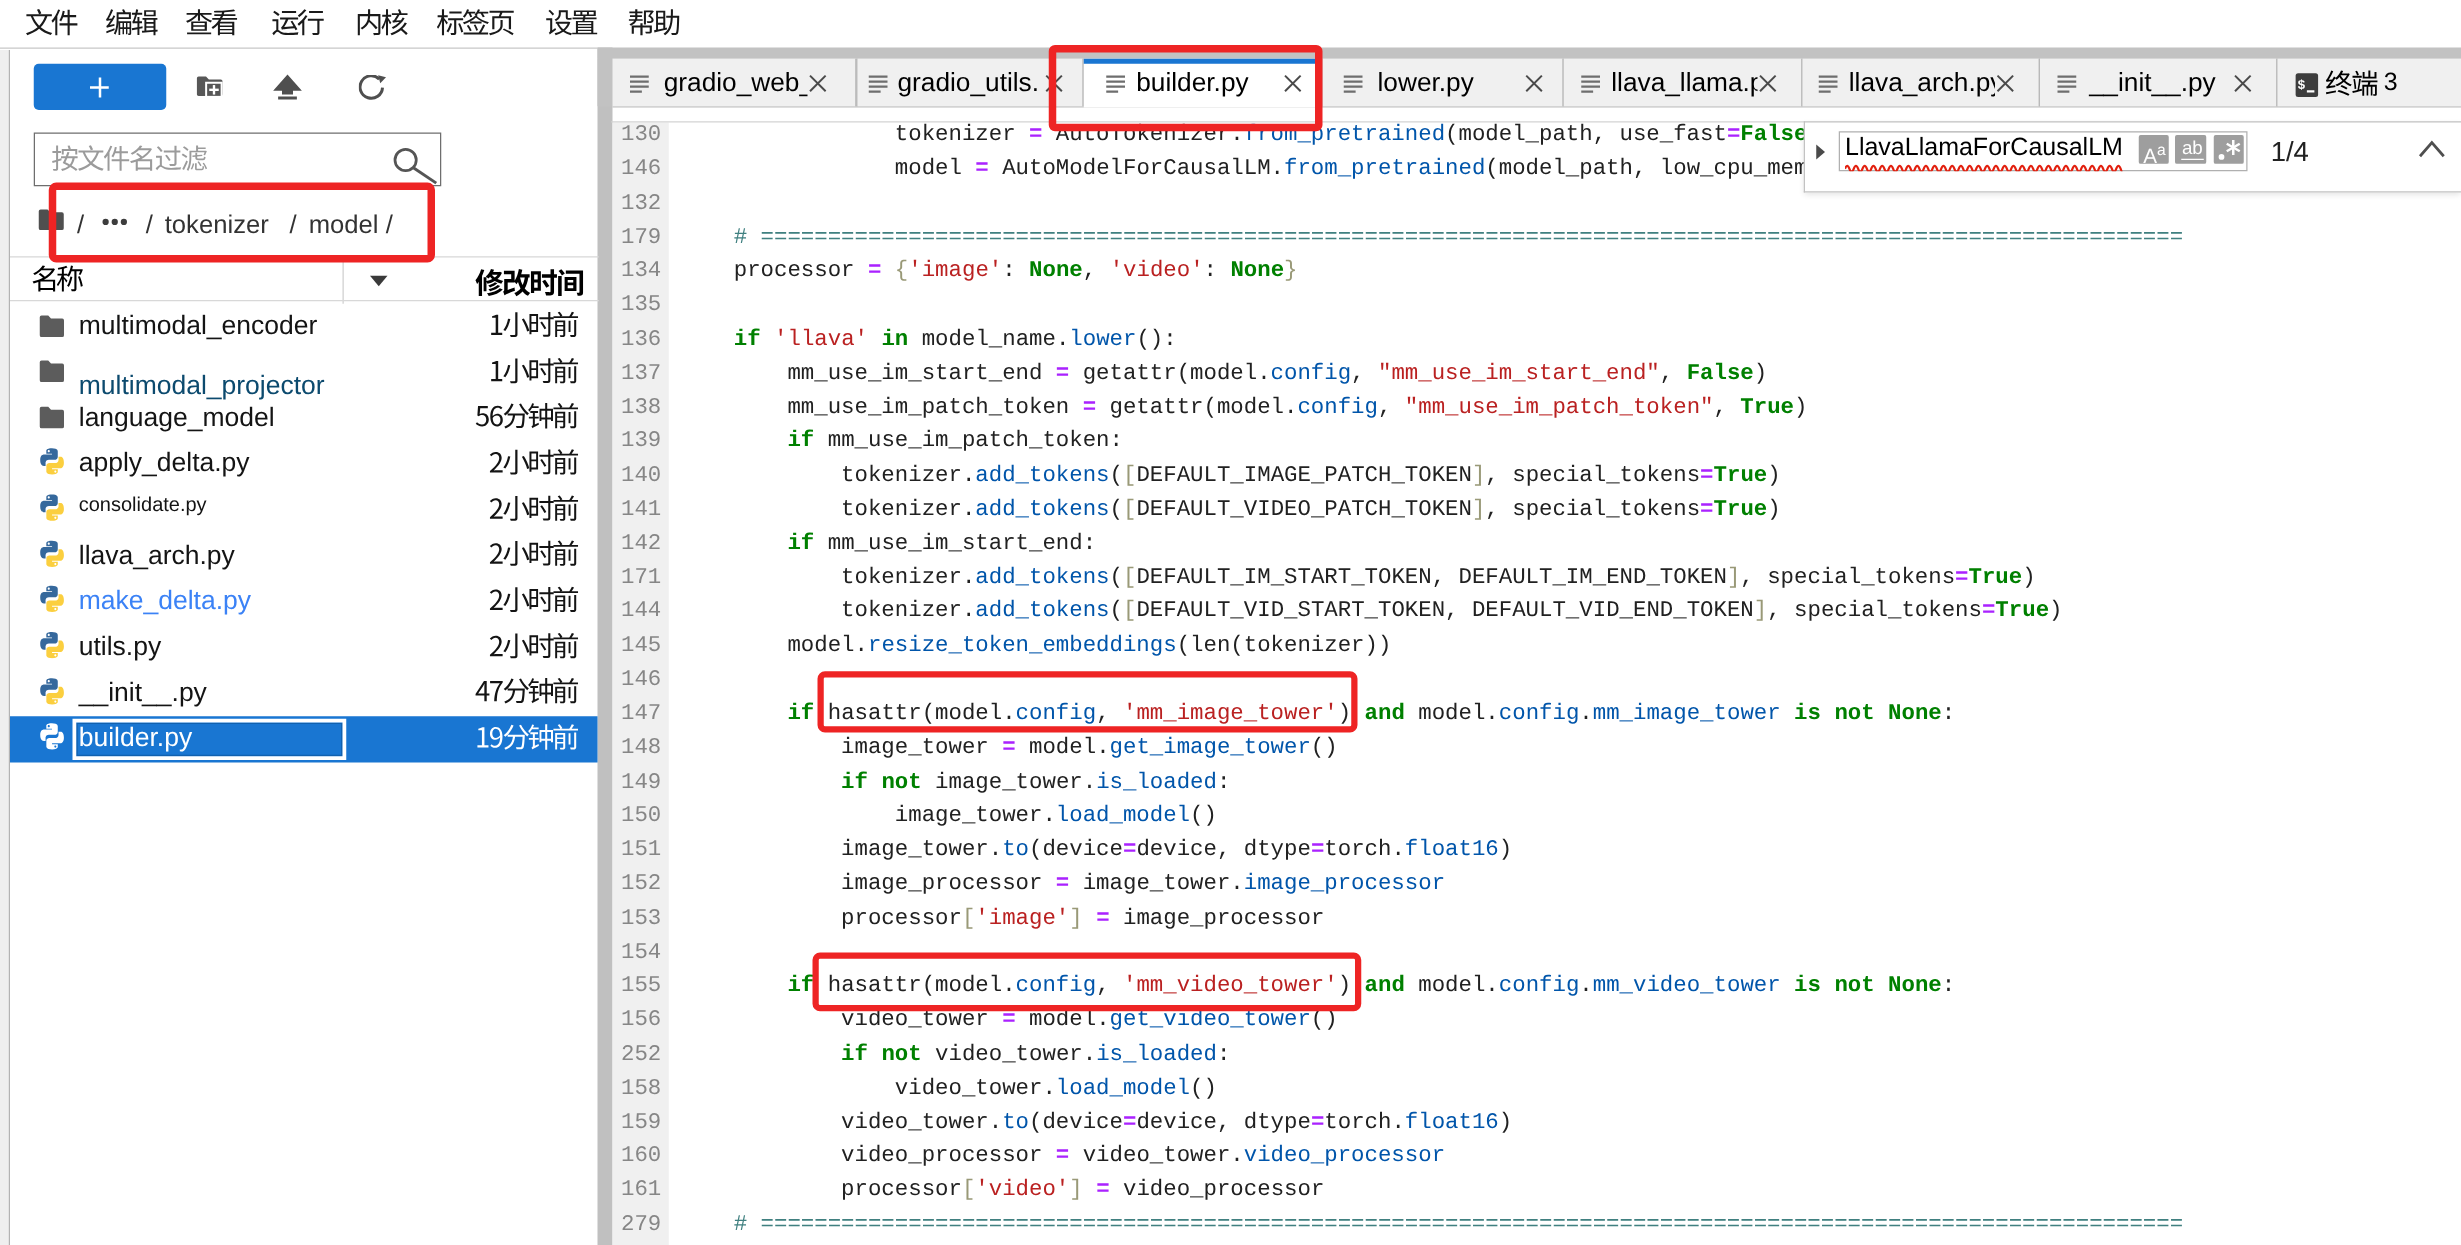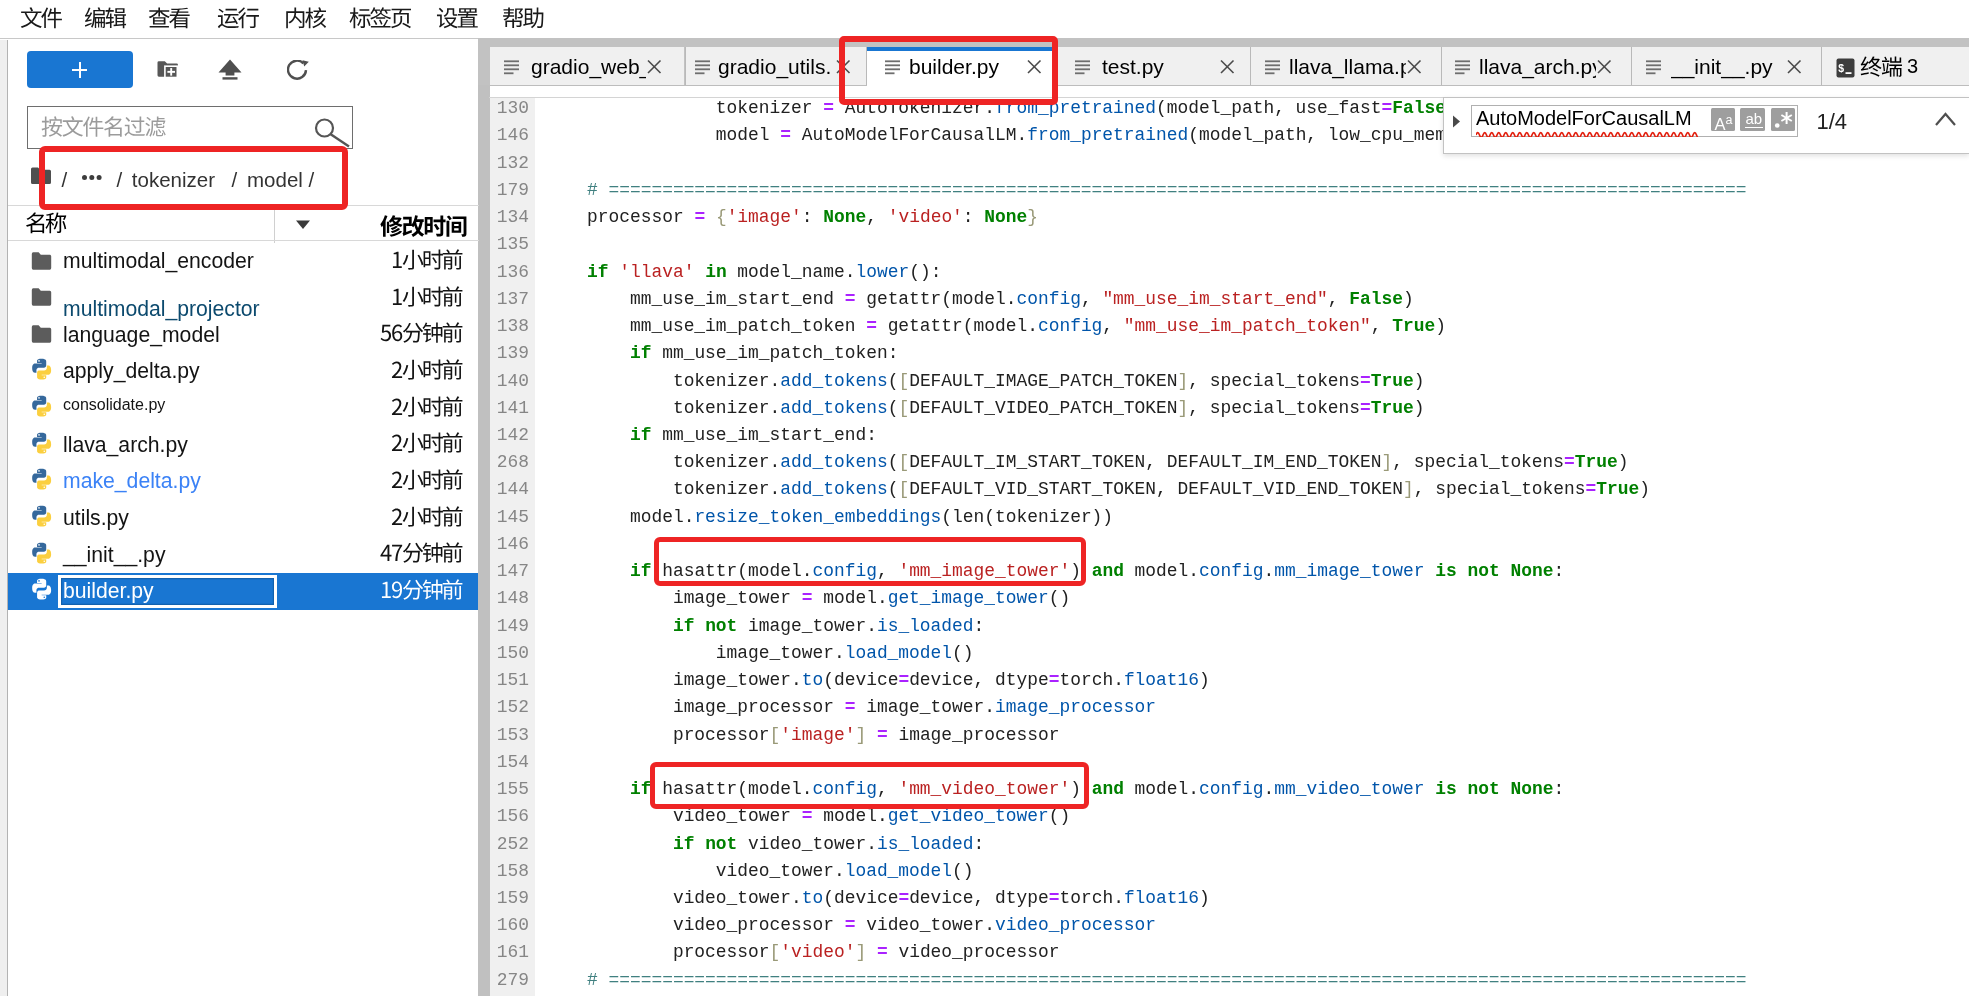--- a/index.html
+++ b/index.html
@@ -355,21 +355,21 @@
     <div style="position:absolute;left:1057.5px;top:47.3px;width:192.0px;height:37.7px;background:#f0f0f0"></div>
     <div style="position:absolute;left:1249.5px;top:47.3px;width:1px;height:37.7px;background:#b9b9b9"></div>
     <svg style="position:absolute;left:1073.5px;top:58px" width="18" height="18" viewBox="0 0 18 18">
 <g fill="#6e6e6e">
         <rect x="1" y="2.4" width="15" height="1.8"></rect>
         <rect x="1" y="6.4" width="15" height="1.8"></rect>
         <rect x="1" y="10.4" width="15" height="1.8"></rect>
         <rect x="1" y="14.4" width="9.5" height="1.8"></rect>
       </g>
     </svg>
-    <div style="position:absolute;left:1102.0px;top:54.5px;font-size:21px;line-height:24px;color:#000;white-space:pre;max-width:117.0px;overflow:hidden">test.py</div>
+    <div style="position:absolute;left:1102.0px;top:54.5px;font-size:21px;line-height:24px;color:#000;white-space:pre;max-width:117.0px;overflow:hidden">lower.py</div>
     <svg style="position:absolute;left:1220.0px;top:59px" width="15" height="15" viewBox="0 0 15 15">
 <g stroke="#4a4a4a" stroke-width="1.6">
         <line x1="1" y1="1.5" x2="13.5" y2="14"></line>
         <line x1="13.5" y1="1.5" x2="1" y2="14"></line>
       </g>
     </svg>
     <div style="position:absolute;left:1250.5px;top:47.3px;width:190.0px;height:37.7px;background:#f0f0f0"></div>
     <div style="position:absolute;left:1440.5px;top:47.3px;width:1px;height:37.7px;background:#b9b9b9"></div>
     <svg style="position:absolute;left:1263.5px;top:58px" width="18" height="18" viewBox="0 0 18 18">
 <g fill="#6e6e6e">
@@ -442,21 +442,21 @@
       <div style="height:27.24px">179</div>
       <div style="height:27.24px">134</div>
       <div style="height:27.24px">135</div>
       <div style="height:27.24px">136</div>
       <div style="height:27.24px">137</div>
       <div style="height:27.24px">138</div>
       <div style="height:27.24px">139</div>
       <div style="height:27.24px">140</div>
       <div style="height:27.24px">141</div>
       <div style="height:27.24px">142</div>
-      <div style="height:27.24px">268</div>
+      <div style="height:27.24px">171</div>
       <div style="height:27.24px">144</div>
       <div style="height:27.24px">145</div>
       <div style="height:27.24px">146</div>
       <div style="height:27.24px">147</div>
       <div style="height:27.24px">148</div>
       <div style="height:27.24px">149</div>
       <div style="height:27.24px">150</div>
       <div style="height:27.24px">151</div>
       <div style="height:27.24px">152</div>
       <div style="height:27.24px">153</div>
@@ -469,21 +469,21 @@
       <div style="height:27.24px">160</div>
       <div style="height:27.24px">161</div>
       <div style="height:27.24px">279</div>
     </div>
     <div style="position:absolute;left:587.0px;top:95.20px;font-family:'Liberation Mono',monospace;font-size:17.9px;line-height:27.24px;white-space:pre"><div style="height:27.24px"><span style="color:#212121">            tokenizer </span><span style="color:#aa22ff;font-weight:bold">=</span><span style="color:#212121"> AutoTokenizer.</span><span style="color:#0055aa">from_pretrained</span><span style="color:#212121">(model_path, use_fast</span><span style="color:#aa22ff;font-weight:bold">=</span><span style="color:#008000;font-weight:bold">False</span><span style="color:#212121">)</span></div><div style="height:27.24px"><span style="color:#212121">            model </span><span style="color:#aa22ff;font-weight:bold">=</span><span style="color:#212121"> AutoModelForCausalLM.</span><span style="color:#0055aa">from_pretrained</span><span style="color:#212121">(model_path, low_cpu_mem_usage</span><span style="color:#aa22ff;font-weight:bold">=</span><span style="color:#008000;font-weight:bold">True</span><span style="color:#212121">, **kwargs)</span></div><div style="height:27.24px">&nbsp;</div><div style="height:27.24px"><span style="color:#408080"># ==========================================================================================================</span></div><div style="height:27.24px"><span style="color:#212121">processor </span><span style="color:#aa22ff;font-weight:bold">=</span><span style="color:#212121"> </span><span style="color:#999977">{</span><span style="color:#ba2121">'image'</span><span style="color:#212121">: </span><span style="color:#008000;font-weight:bold">None</span><span style="color:#212121">, </span><span style="color:#ba2121">'video'</span><span style="color:#212121">: </span><span style="color:#008000;font-weight:bold">None</span><span style="color:#999977">}</span></div><div style="height:27.24px">&nbsp;</div><div style="height:27.24px"><span style="color:#008000;font-weight:bold">if</span><span style="color:#212121"> </span><span style="color:#ba2121">'llava'</span><span style="color:#212121"> </span><span style="color:#008000;font-weight:bold">in</span><span style="color:#212121"> model_name.</span><span style="color:#0055aa">lower</span><span style="color:#212121">():</span></div><div style="height:27.24px"><span style="color:#212121">    mm_use_im_start_end </span><span style="color:#aa22ff;font-weight:bold">=</span><span style="color:#212121"> getattr(model.</span><span style="color:#0055aa">config</span><span style="color:#212121">, </span><span style="color:#ba2121">"mm_use_im_start_end"</span><span style="color:#212121">, </span><span style="color:#008000;font-weight:bold">False</span><span style="color:#212121">)</span></div><div style="height:27.24px"><span style="color:#212121">    mm_use_im_patch_token </span><span style="color:#aa22ff;font-weight:bold">=</span><span style="color:#212121"> getattr(model.</span><span style="color:#0055aa">config</span><span style="color:#212121">, </span><span style="color:#ba2121">"mm_use_im_patch_token"</span><span style="color:#212121">, </span><span style="color:#008000;font-weight:bold">True</span><span style="color:#212121">)</span></div><div style="height:27.24px"><span style="color:#212121">    </span><span style="color:#008000;font-weight:bold">if</span><span style="color:#212121"> mm_use_im_patch_token:</span></div><div style="height:27.24px"><span style="color:#212121">        tokenizer.</span><span style="color:#0055aa">add_tokens</span><span style="color:#212121">(</span><span style="color:#999977">[</span><span style="color:#212121">DEFAULT_IMAGE_PATCH_TOKEN</span><span style="color:#999977">]</span><span style="color:#212121">, special_tokens</span><span style="color:#aa22ff;font-weight:bold">=</span><span style="color:#008000;font-weight:bold">True</span><span style="color:#212121">)</span></div><div style="height:27.24px"><span style="color:#212121">        tokenizer.</span><span style="color:#0055aa">add_tokens</span><span style="color:#212121">(</span><span style="color:#999977">[</span><span style="color:#212121">DEFAULT_VIDEO_PATCH_TOKEN</span><span style="color:#999977">]</span><span style="color:#212121">, special_tokens</span><span style="color:#aa22ff;font-weight:bold">=</span><span style="color:#008000;font-weight:bold">True</span><span style="color:#212121">)</span></div><div style="height:27.24px"><span style="color:#212121">    </span><span style="color:#008000;font-weight:bold">if</span><span style="color:#212121"> mm_use_im_start_end:</span></div><div style="height:27.24px"><span style="color:#212121">        tokenizer.</span><span style="color:#0055aa">add_tokens</span><span style="color:#212121">(</span><span style="color:#999977">[</span><span style="color:#212121">DEFAULT_IM_START_TOKEN, DEFAULT_IM_END_TOKEN</span><span style="color:#999977">]</span><span style="color:#212121">, special_tokens</span><span style="color:#aa22ff;font-weight:bold">=</span><span style="color:#008000;font-weight:bold">True</span><span style="color:#212121">)</span></div><div style="height:27.24px"><span style="color:#212121">        tokenizer.</span><span style="color:#0055aa">add_tokens</span><span style="color:#212121">(</span><span style="color:#999977">[</span><span style="color:#212121">DEFAULT_VID_START_TOKEN, DEFAULT_VID_END_TOKEN</span><span style="color:#999977">]</span><span style="color:#212121">, special_tokens</span><span style="color:#aa22ff;font-weight:bold">=</span><span style="color:#008000;font-weight:bold">True</span><span style="color:#212121">)</span></div><div style="height:27.24px"><span style="color:#212121">    model.</span><span style="color:#0055aa">resize_token_embeddings</span><span style="color:#212121">(len(tokenizer))</span></div><div style="height:27.24px">&nbsp;</div><div style="height:27.24px"><span style="color:#212121">    </span><span style="color:#008000;font-weight:bold">if</span><span style="color:#212121"> hasattr(model.</span><span style="color:#0055aa">config</span><span style="color:#212121">, </span><span style="color:#ba2121">'mm_image_tower'</span><span style="color:#212121">) </span><span style="color:#008000;font-weight:bold">and</span><span style="color:#212121"> model.</span><span style="color:#0055aa">config</span><span style="color:#212121">.</span><span style="color:#0055aa">mm_image_tower</span><span style="color:#212121"> </span><span style="color:#008000;font-weight:bold">is</span><span style="color:#212121"> </span><span style="color:#008000;font-weight:bold">not</span><span style="color:#212121"> </span><span style="color:#008000;font-weight:bold">None</span><span style="color:#212121">:</span></div><div style="height:27.24px"><span style="color:#212121">        image_tower </span><span style="color:#aa22ff;font-weight:bold">=</span><span style="color:#212121"> model.</span><span style="color:#0055aa">get_image_tower</span><span style="color:#212121">()</span></div><div style="height:27.24px"><span style="color:#212121">        </span><span style="color:#008000;font-weight:bold">if</span><span style="color:#212121"> </span><span style="color:#008000;font-weight:bold">not</span><span style="color:#212121"> image_tower.</span><span style="color:#0055aa">is_loaded</span><span style="color:#212121">:</span></div><div style="height:27.24px"><span style="color:#212121">            image_tower.</span><span style="color:#0055aa">load_model</span><span style="color:#212121">()</span></div><div style="height:27.24px"><span style="color:#212121">        image_tower.</span><span style="color:#0055aa">to</span><span style="color:#212121">(device</span><span style="color:#aa22ff;font-weight:bold">=</span><span style="color:#212121">device, dtype</span><span style="color:#aa22ff;font-weight:bold">=</span><span style="color:#212121">torch.</span><span style="color:#0055aa">float16</span><span style="color:#212121">)</span></div><div style="height:27.24px"><span style="color:#212121">        image_processor </span><span style="color:#aa22ff;font-weight:bold">=</span><span style="color:#212121"> image_tower.</span><span style="color:#0055aa">image_processor</span></div><div style="height:27.24px"><span style="color:#212121">        processor</span><span style="color:#999977">[</span><span style="color:#ba2121">'image'</span><span style="color:#999977">]</span><span style="color:#212121"> </span><span style="color:#aa22ff;font-weight:bold">=</span><span style="color:#212121"> image_processor</span></div><div style="height:27.24px">&nbsp;</div><div style="height:27.24px"><span style="color:#212121">    </span><span style="color:#008000;font-weight:bold">if</span><span style="color:#212121"> hasattr(model.</span><span style="color:#0055aa">config</span><span style="color:#212121">, </span><span style="color:#ba2121">'mm_video_tower'</span><span style="color:#212121">) </span><span style="color:#008000;font-weight:bold">and</span><span style="color:#212121"> model.</span><span style="color:#0055aa">config</span><span style="color:#212121">.</span><span style="color:#0055aa">mm_video_tower</span><span style="color:#212121"> </span><span style="color:#008000;font-weight:bold">is</span><span style="color:#212121"> </span><span style="color:#008000;font-weight:bold">not</span><span style="color:#212121"> </span><span style="color:#008000;font-weight:bold">None</span><span style="color:#212121">:</span></div><div style="height:27.24px"><span style="color:#212121">        video_tower </span><span style="color:#aa22ff;font-weight:bold">=</span><span style="color:#212121"> model.</span><span style="color:#0055aa">get_video_tower</span><span style="color:#212121">()</span></div><div style="height:27.24px"><span style="color:#212121">        </span><span style="color:#008000;font-weight:bold">if</span><span style="color:#212121"> </span><span style="color:#008000;font-weight:bold">not</span><span style="color:#212121"> video_tower.</span><span style="color:#0055aa">is_loaded</span><span style="color:#212121">:</span></div><div style="height:27.24px"><span style="color:#212121">            video_tower.</span><span style="color:#0055aa">load_model</span><span style="color:#212121">()</span></div><div style="height:27.24px"><span style="color:#212121">        video_tower.</span><span style="color:#0055aa">to</span><span style="color:#212121">(device</span><span style="color:#aa22ff;font-weight:bold">=</span><span style="color:#212121">device, dtype</span><span style="color:#aa22ff;font-weight:bold">=</span><span style="color:#212121">torch.</span><span style="color:#0055aa">float16</span><span style="color:#212121">)</span></div><div style="height:27.24px"><span style="color:#212121">        video_processor </span><span style="color:#aa22ff;font-weight:bold">=</span><span style="color:#212121"> video_tower.</span><span style="color:#0055aa">video_processor</span></div><div style="height:27.24px"><span style="color:#212121">        processor</span><span style="color:#999977">[</span><span style="color:#ba2121">'video'</span><span style="color:#999977">]</span><span style="color:#212121"> </span><span style="color:#aa22ff;font-weight:bold">=</span><span style="color:#212121"> video_processor</span></div><div style="height:27.24px"><span style="color:#408080"># ==========================================================================================================</span></div></div>
     <div style="position:absolute;left:1443px;top:97px;width:526px;height:57px;background:#fff;border:1px solid #c2c2c2;border-right:none;box-sizing:border-box;box-shadow:0 2px 5px rgba(0,0,0,0.12);z-index:30"></div>
     <svg style="position:absolute;left:1452px;top:114.5px;z-index:31" width="9" height="13">
       <path fill="#4a4a4a" d="M1 0.5 L8 6.5 L1 12.5 Z"></path>
     </svg>
     <div style="position:absolute;left:1470.5px;top:104.5px;width:327px;height:32.5px;border:1px solid #b0b0b0;background:#fff;box-sizing:border-box;z-index:31"></div>
-    <div style="position:absolute;left:1476px;top:106.5px;font-size:20px;color:#000;z-index:32;white-space:pre;font-family:'Liberation Sans',sans-serif">AutoModelForCausalLM</div>
+    <div style="position:absolute;left:1476px;top:106.5px;font-size:20px;color:#000;z-index:32;white-space:pre;font-family:'Liberation Sans',sans-serif">LlavaLlamaForCausalLM</div>
     <svg style="position:absolute;left:1476px;top:130px;z-index:32" width="222" height="7" viewBox="0 0 222 7">
 <path fill="none" stroke="#e2200f" stroke-width="1.7" d="M0 5 q1.75 -4.6 3.5 0 t3.5 0 q1.75 -4.6 3.5 0 t3.5 0 q1.75 -4.6 3.5 0 t3.5 0 q1.75 -4.6 3.5 0 t3.5 0 q1.75 -4.6 3.5 0 t3.5 0 q1.75 -4.6 3.5 0 t3.5 0 q1.75 -4.6 3.5 0 t3.5 0 q1.75 -4.6 3.5 0 t3.5 0 q1.75 -4.6 3.5 0 t3.5 0 q1.75 -4.6 3.5 0 t3.5 0 q1.75 -4.6 3.5 0 t3.5 0 q1.75 -4.6 3.5 0 t3.5 0 q1.75 -4.6 3.5 0 t3.5 0 q1.75 -4.6 3.5 0 t3.5 0 q1.75 -4.6 3.5 0 t3.5 0 q1.75 -4.6 3.5 0 t3.5 0 q1.75 -4.6 3.5 0 t3.5 0 q1.75 -4.6 3.5 0 t3.5 0 q1.75 -4.6 3.5 0 t3.5 0 q1.75 -4.6 3.5 0 t3.5 0 q1.75 -4.6 3.5 0 t3.5 0 q1.75 -4.6 3.5 0 t3.5 0 q1.75 -4.6 3.5 0 t3.5 0 q1.75 -4.6 3.5 0 t3.5 0 q1.75 -4.6 3.5 0 t3.5 0 q1.75 -4.6 3.5 0 t3.5 0 q1.75 -4.6 3.5 0 t3.5 0 q1.75 -4.6 3.5 0 t3.5 0 q1.75 -4.6 3.5 0 t3.5 0 q1.75 -4.6 3.5 0 t3.5 0 q1.75 -4.6 3.5 0 t3.5 0 q1.75 -4.6 3.5 0 t3.5 0"></path>
     </svg>
     <div style="position:absolute;left:1711.0px;top:107.8px;width:24.3px;height:23.3px;background:#9e9e9e;border-radius:1.5px;z-index:32"></div>
     <div style="position:absolute;left:1740.3px;top:107.8px;width:24.3px;height:23.3px;background:#9e9e9e;border-radius:1.5px;z-index:32"></div>
     <div style="position:absolute;left:1770.5px;top:107.8px;width:24.3px;height:23.3px;background:#9e9e9e;border-radius:1.5px;z-index:32"></div>
     <div style="position:absolute;left:1714.5px;top:112px;z-index:33;color:#fff;font-size:16.5px;line-height:17px">A<span style="font-size:12.5px;vertical-align:6px">a</span></div>
     <div style="position:absolute;left:1744.5px;top:111px;z-index:33;color:#fff;font-size:15px;border-bottom:1.7px solid #fff;line-height:16px;padding:0 1px">ab</div>
     <svg style="position:absolute;left:1770.5px;top:107.8px;z-index:33" width="24.3" height="23.3">
 <circle cx="6.2" cy="17.5" r="2.3" fill="#fff"></circle>

